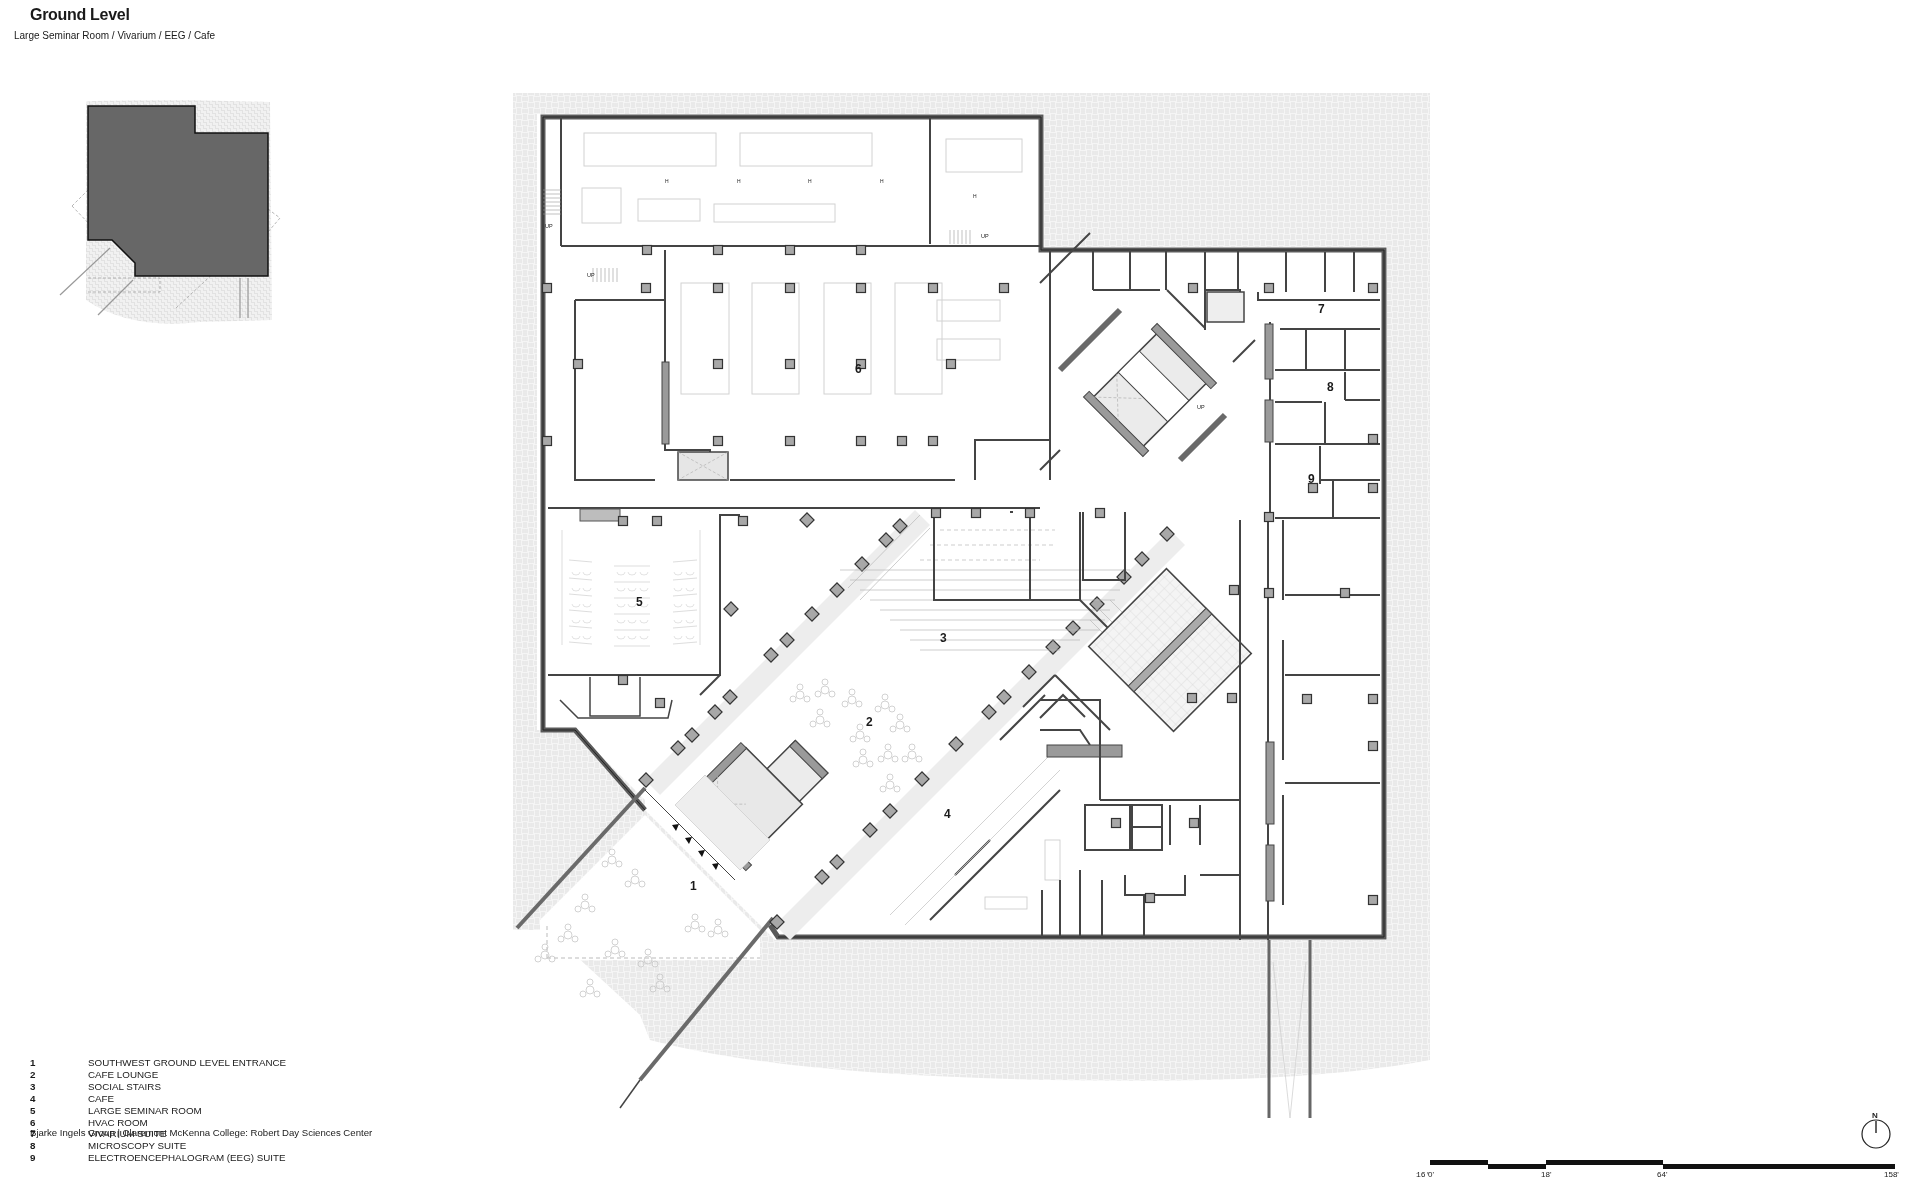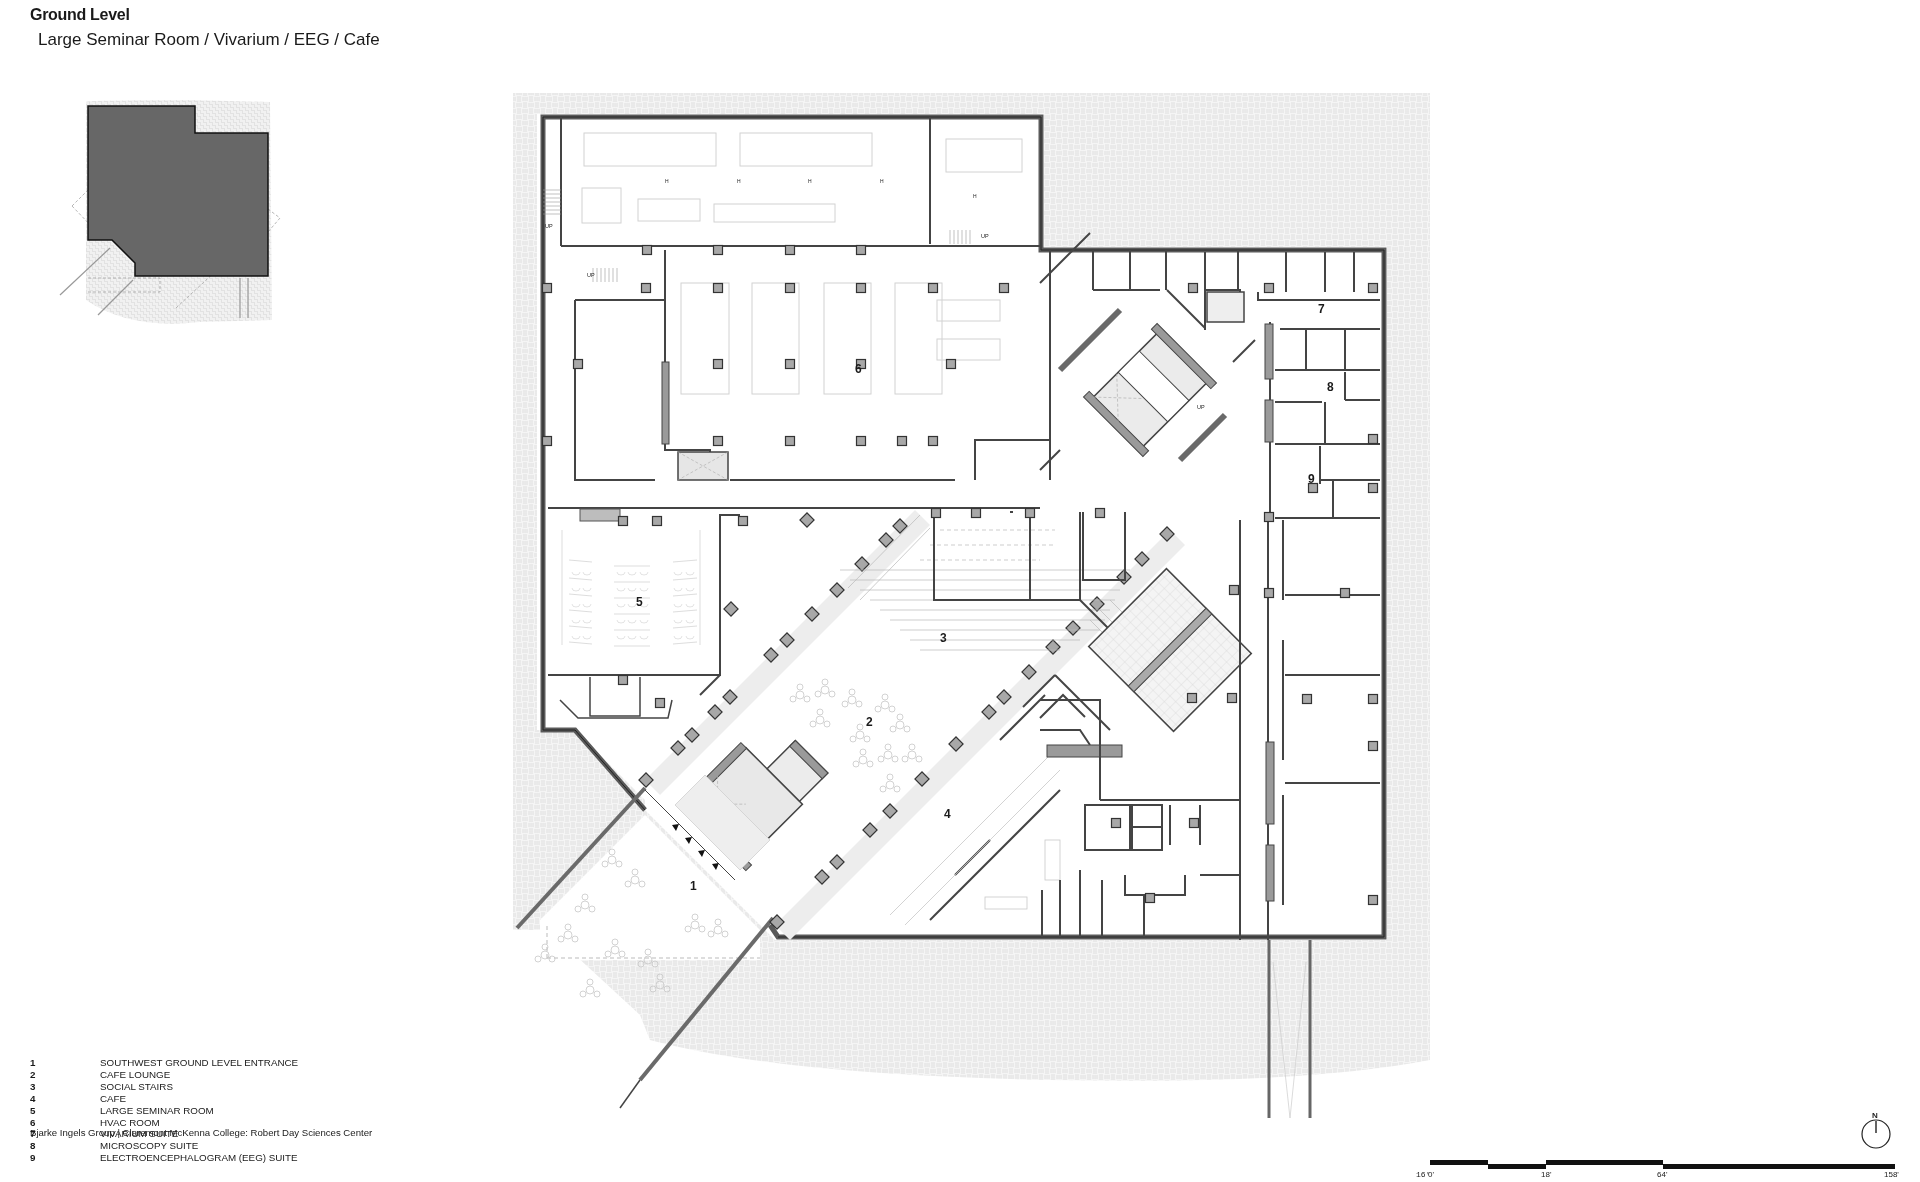--- a/index.html
+++ b/index.html
@@ -1,22 +1,22 @@
 <!DOCTYPE html>
 <html><head>
 <meta charset="utf-8">
 <style>
   html,body{margin:0;padding:0;background:#fff;}
   body{width:1920px;height:1182px;position:relative;overflow:hidden;font-family:"Liberation Sans",sans-serif;color:#1a1a1a;}
   .title{position:absolute;left:30px;top:6px;font-size:16px;font-weight:bold;letter-spacing:-0.3px;}
-  .subtitle{position:absolute;left:38px;top:30px;font-size:17px;}
+  .subtitle{position:absolute;left:14px;top:30px;font-size:10px;}
   .legend{position:absolute;left:30px;top:1057px;font-size:9.8px;line-height:11.9px;}
   .legend-row{display:flex;}
   .legend-num{width:58px;font-weight:bold;}
-  .legend-label{text-transform:uppercase;margin-left:12px;}
+  .legend-label{text-transform:uppercase;}
   .credit{position:absolute;left:30px;top:1127px;font-size:9.6px;}
   .scale-label{position:absolute;top:1170px;font-size:8px;}
   svg{position:absolute;left:0;top:0;}
   .room-num{font-family:"Liberation Sans",sans-serif;font-size:12px;font-weight:bold;fill:#1a1a1a;}
 </style>
 </head>
 <body>
 
 <div class="title">Ground Level</div>
 <div class="subtitle">Large Seminar Room / Vivarium / EEG / Cafe</div>

